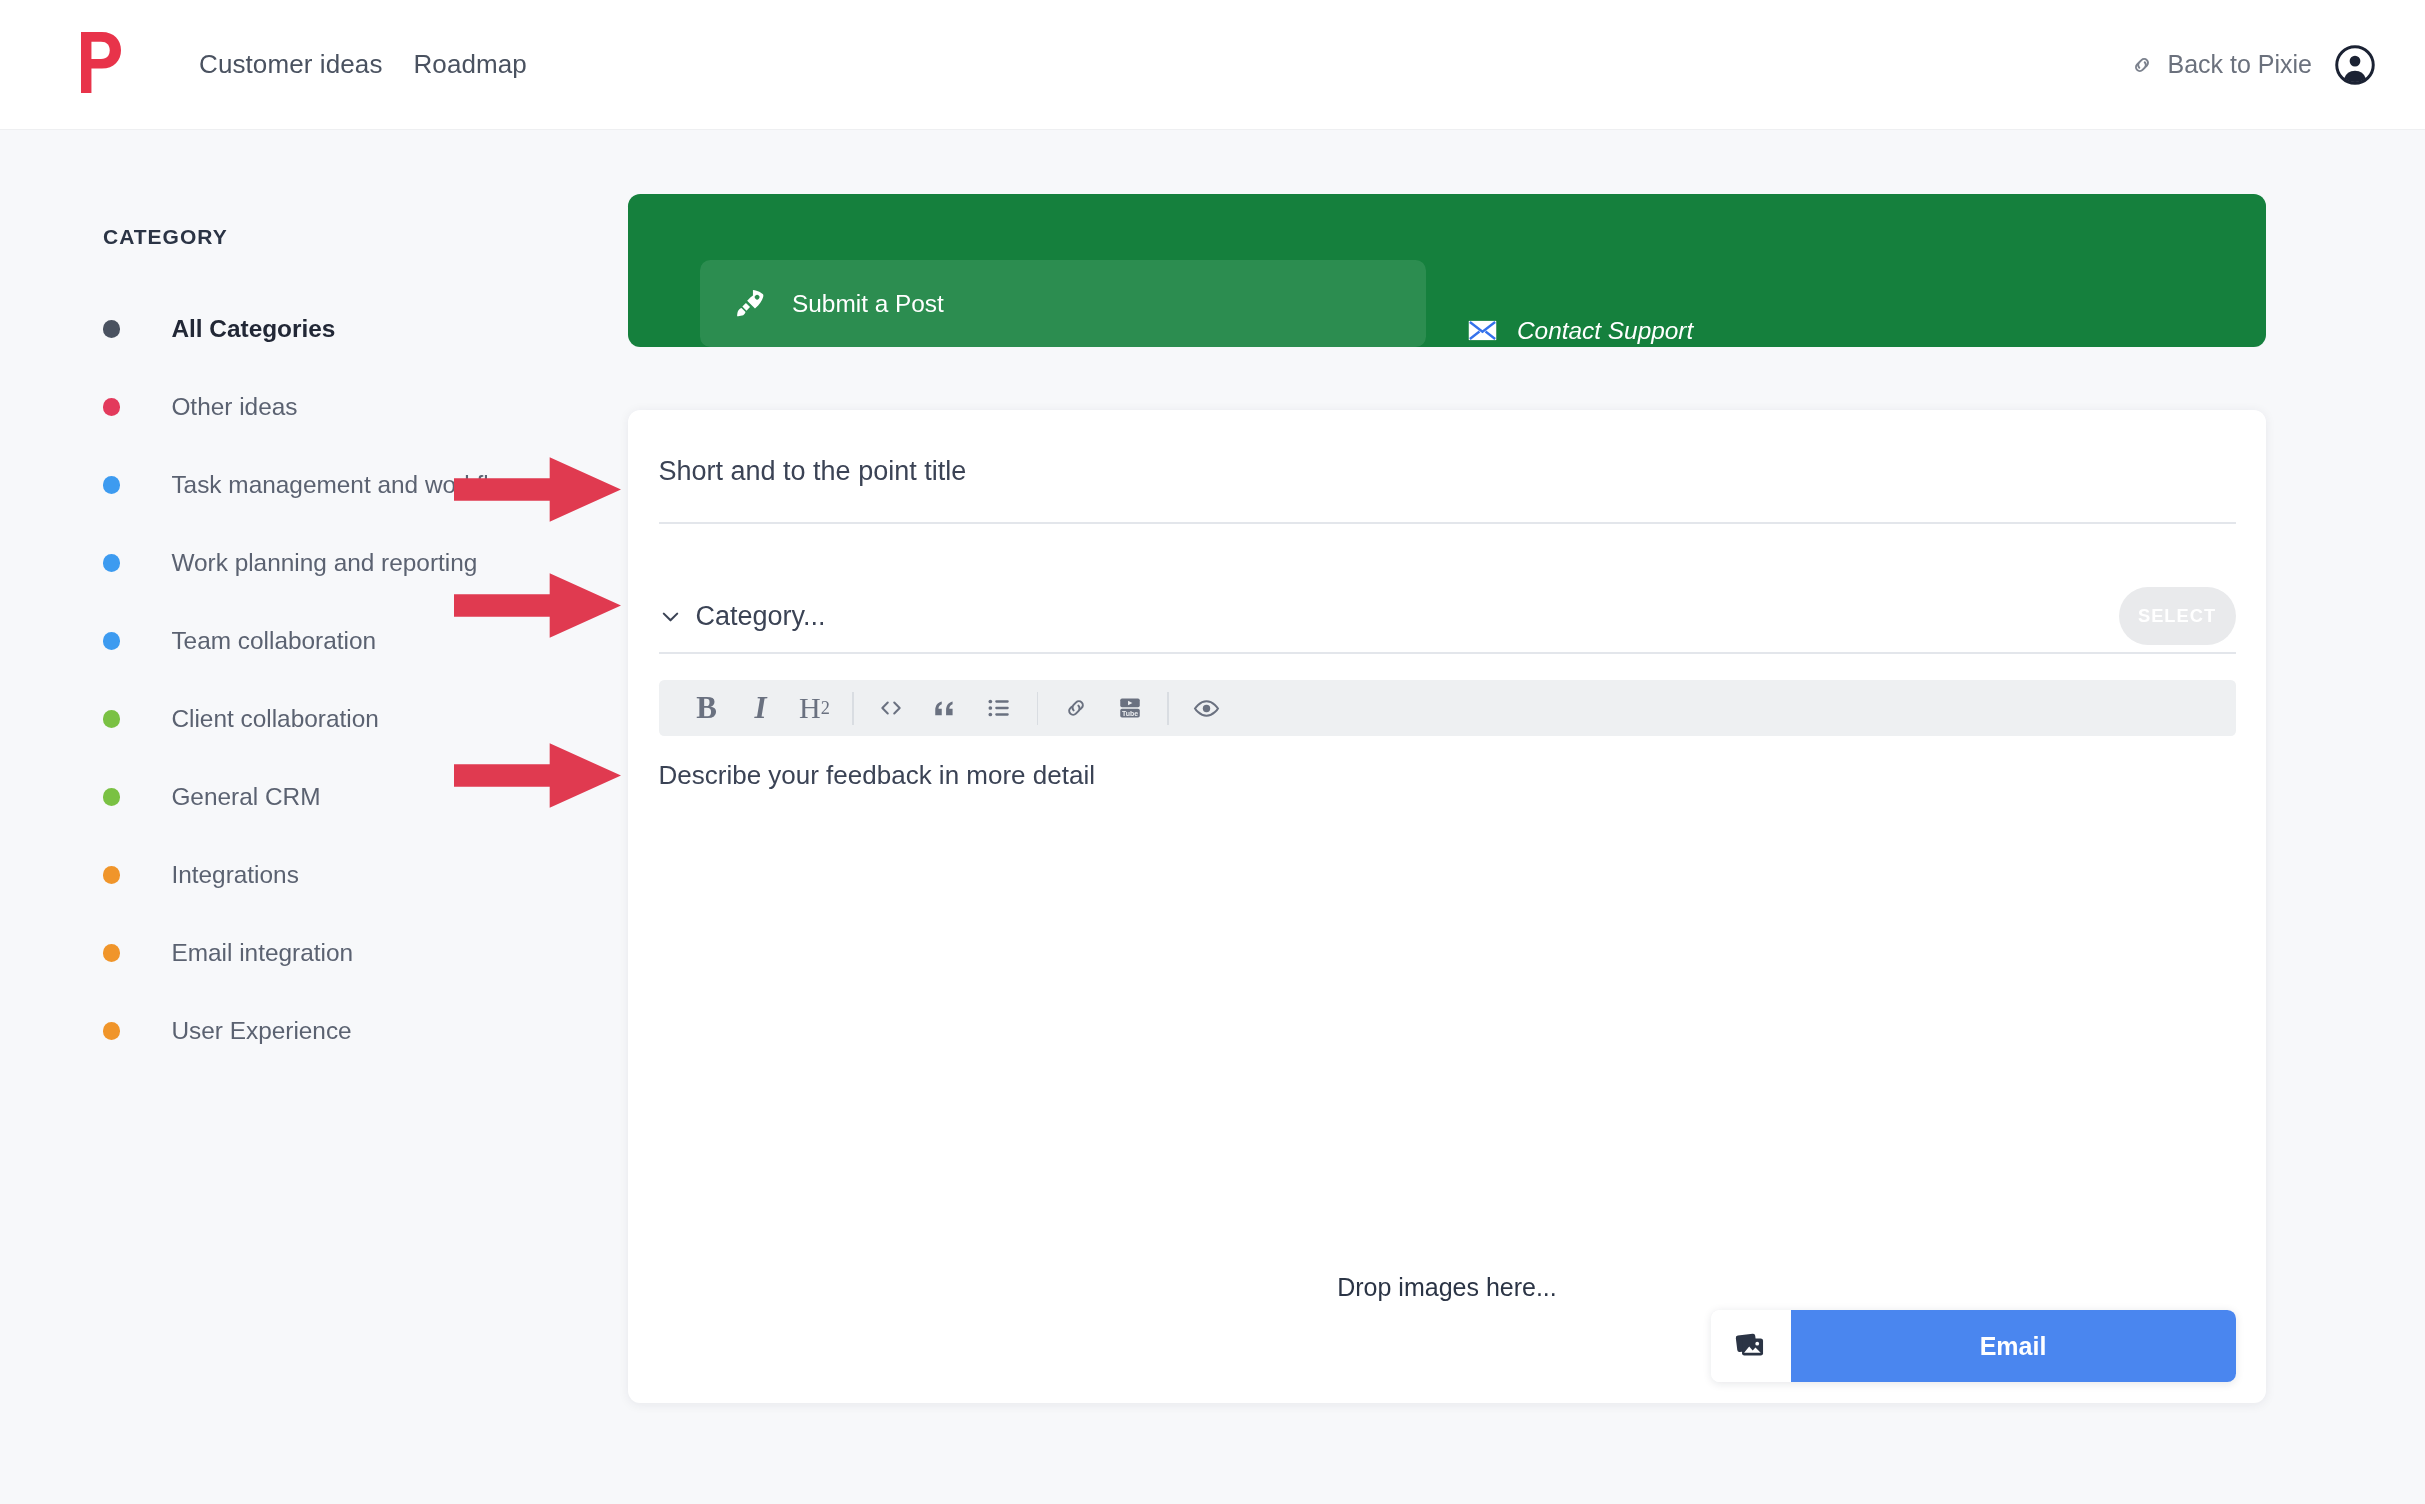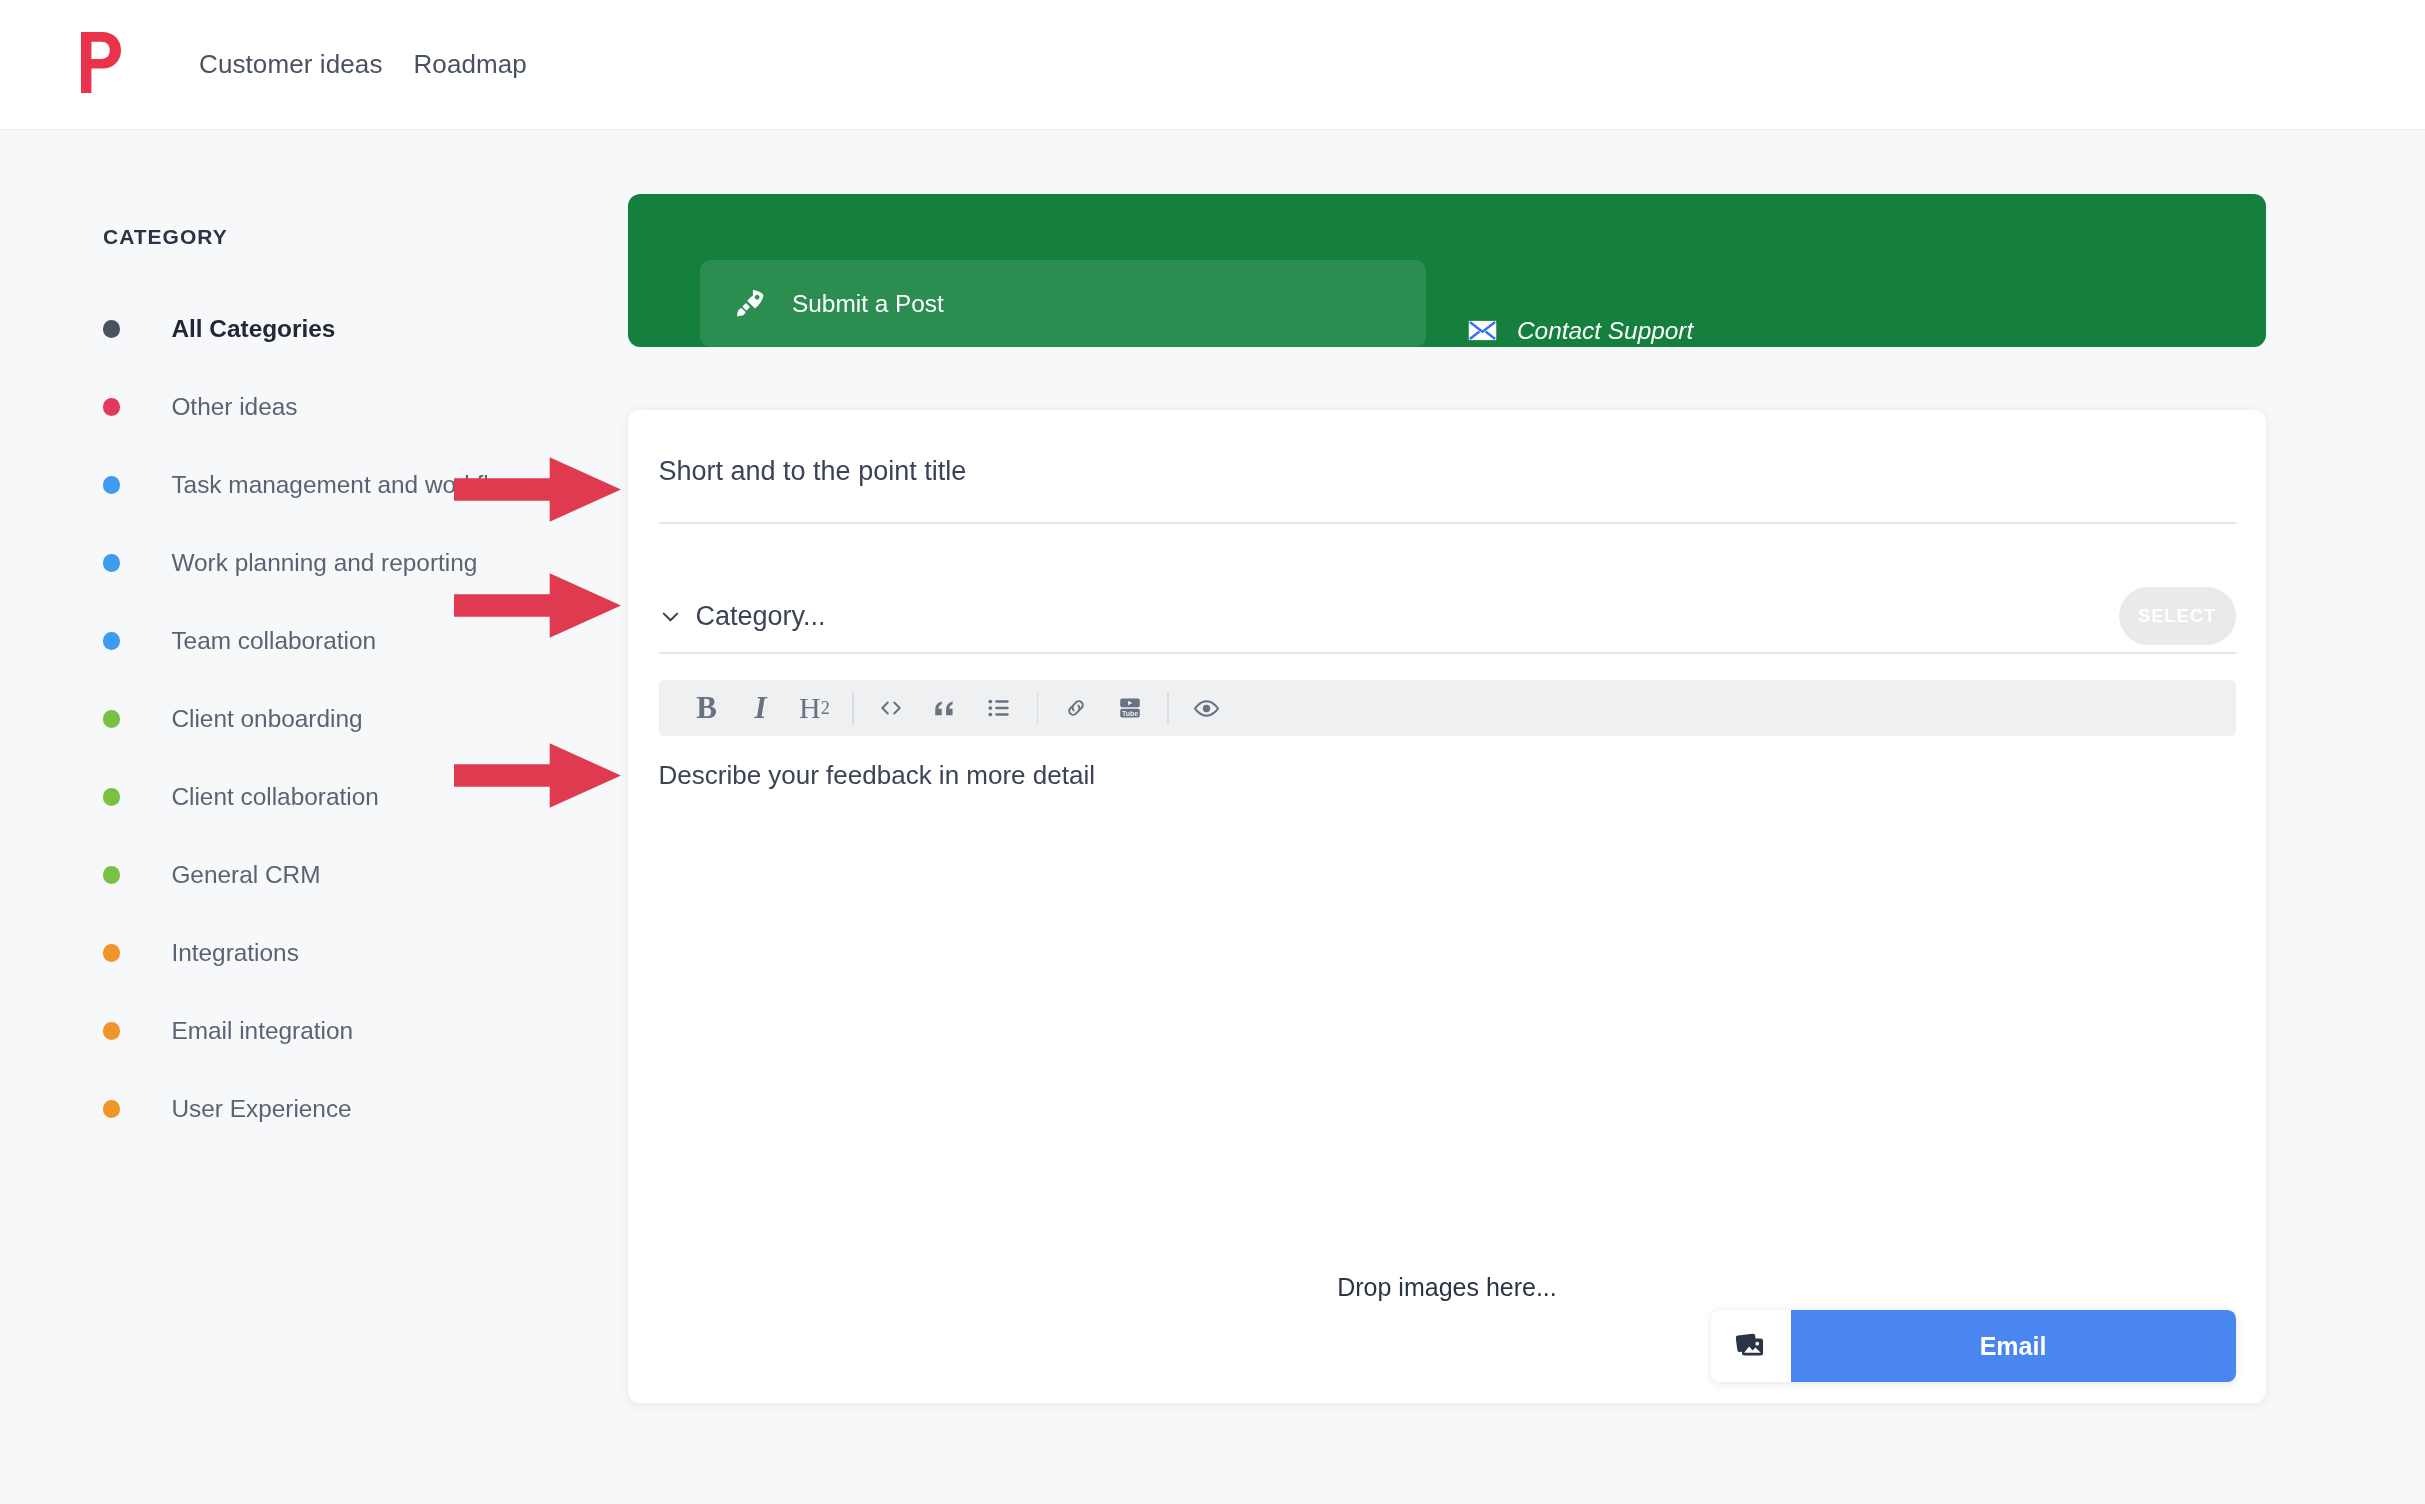--- a/index.html
+++ b/index.html
@@ -198,20 +198,38 @@
       <path d="M0 0 H24 C38 0 46 9 46 21 C46 33 38 42 24 42 H12 V70 H0 Z" fill="#e8334a"></path>
       <path d="M12 11 H23 C30 11 33 15 33 21 C33 27 30 31 23 31 H12 Z" fill="#ffffff"></path>
     </svg>
   </span>
 
   <nav class="nav-links">
     <span class="nav-link">Customer ideas</span>
     <span class="nav-link">Roadmap</span>
   </nav>
 
+  <div class="header-right">
+    <div class="back-link">
+      <span class="link-icon">
+        <svg viewBox="0 0 24 24" width="26" height="26" fill="none" stroke="#7b818d" stroke-width="1.8" stroke-linecap="round">
+          <path d="M9.5 14.5 a3.5 3.5 0 0 1 0-5 l2-2 a3.5 3.5 0 0 1 5 5 l-1 1"></path>
+          <path d="M14.5 9.5 a3.5 3.5 0 0 1 0 5 l-2 2 a3.5 3.5 0 0 1 -5 -5 l1 -1"></path>
+        </svg>
+      </span>
+      <span>Back to Pixie</span>
+    </div>
+    <span class="avatar-btn">
+      <svg viewBox="0 0 46 46" width="40" height="40">
+        <circle cx="23" cy="23" r="21" fill="none" stroke="#1b2233" stroke-width="3.4"></circle>
+        <circle cx="23" cy="18.5" r="6.2" fill="#1b2233"></circle>
+        <path d="M10.5 38.5 a13.2 13.2 0 0 1 25 0 a21 21 0 0 1 -25 0 Z" fill="#1b2233"></path>
+      </svg>
+    </span>
+  </div>
 </div>
 
 <aside class="sidebar">
   <div class="cat-head">CATEGORY</div>
   <ul class="cat-list">
     <li class="cat-item active">
       <span class="cat-dot" style="background:#4a5260"></span>
       <span class="cat-label">All Categories</span>
     </li>
     <li class="cat-item">
@@ -222,24 +240,20 @@
       <span class="cat-dot" style="background:#3d9bf0"></span>
       <span class="cat-label">Task management and workflows</span>
     </li>
     <li class="cat-item">
       <span class="cat-dot" style="background:#3d9bf0"></span>
       <span class="cat-label">Work planning and reporting</span>
     </li>
     <li class="cat-item">
       <span class="cat-dot" style="background:#3d9bf0"></span>
       <span class="cat-label">Team collaboration</span>
-    </li>
-    <li class="cat-item">
-      <span class="cat-dot" style="background:#7ac143"></span>
-      <span class="cat-label">Client onboarding</span>
     </li>
     <li class="cat-item">
       <span class="cat-dot" style="background:#7ac143"></span>
       <span class="cat-label">Client collaboration</span>
     </li>
     <li class="cat-item">
       <span class="cat-dot" style="background:#7ac143"></span>
       <span class="cat-label">General CRM</span>
     </li>
     <li class="cat-item">

